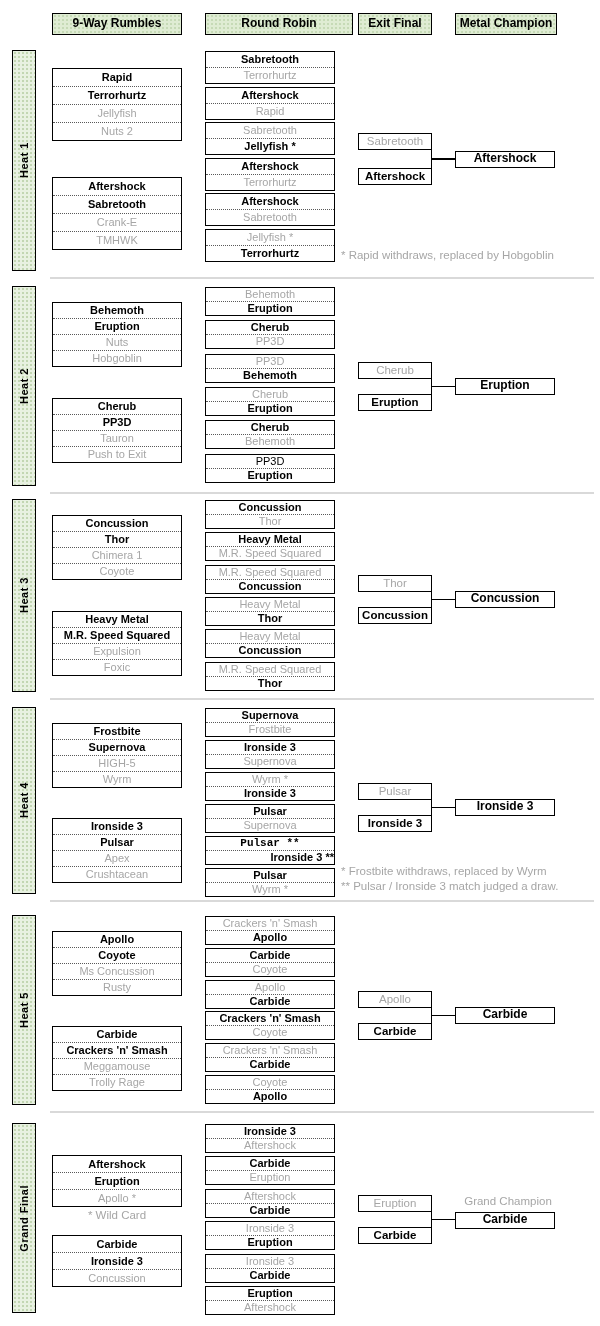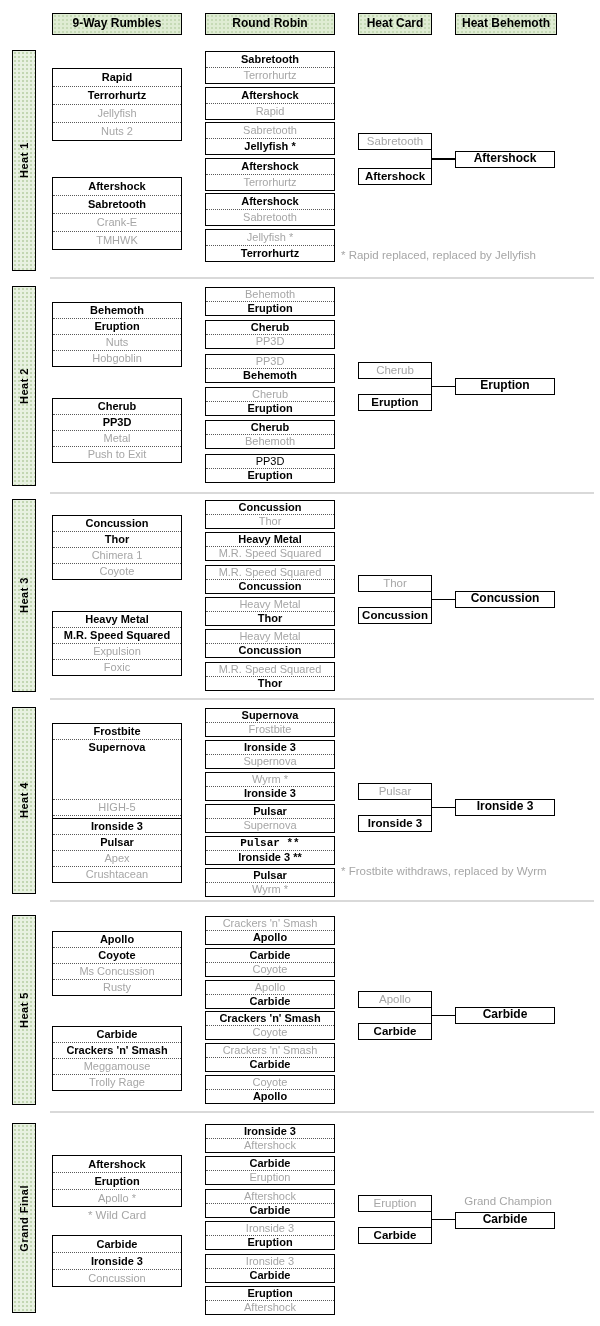--- a/index.html
+++ b/index.html
@@ -28,23 +28,23 @@
   .note{position:absolute;left:341px;width:256px;color:#a6a6a6;font-size:11.5px;line-height:15px;white-space:nowrap;}
   .rnote{position:absolute;left:52px;width:130px;color:#a6a6a6;font-size:11.5px;text-align:center;white-space:nowrap;}
   .vline,.hline{position:absolute;background:#000;}
   .divider{position:absolute;left:50px;width:544px;height:2px;background:#d9d9d9;}
 </style>
 </head>
 <body>
 
 <div id="canvas">
   <div class="hdr" style="left:52px;width:130px;">9-Way Rumbles</div>
-  <div class="hdr" style="left:205px;width:130px;">Round Robin</div>
-  <div class="hdr" style="left:358px;width:74px;">Heat Card</div>
-  <div class="hdr" style="left:455px;width:102px;">Heat Behemoth</div>
+  <div class="hdr" style="left:205px;width:148px;">Round Robin</div>
+  <div class="hdr" style="left:358px;width:74px;">Exit Final</div>
+  <div class="hdr" style="left:455px;width:102px;">Metal Champion</div>
   <div id="heats">
       <div class="divider" style="top:277px;"></div>
       <div class="divider" style="top:492px;"></div>
       <div class="divider" style="top:698px;"></div>
       <div class="divider" style="top:900px;"></div>
       <div class="divider" style="top:1111px;"></div>
       <div class="heat" style="top:48px;height:233px;">
         <div class="bar" style="height:221px;">
           <span>Heat 1</span>
         </div>
@@ -82,36 +82,36 @@
         </div>
         <div class="box" style="left:205px;width:130px;top:181.0px;">
           <div class="row o" style="line-height:15px;">Jellyfish *</div>
           <div class="row w" style="line-height:15px;">Terrorhurtz</div>
         </div>
         <div class="fin o" style="top:85px;">Sabretooth</div>
         <div class="fin w" style="top:120px;">Aftershock</div>
         <div class="vline" style="left:430.5px;width:1.5px;top:102px;height:18px;"></div>
         <div class="hline" style="left:432px;width:23px;height:1.5px;top:110.25px;"></div>
         <div class="champ" style="top:103px;">Aftershock</div>
-        <div class="note" style="top:200px;">* Rapid replaced, replaced by Jellyfish</div>
+        <div class="note" style="top:200px;">* Rapid withdraws, replaced by Hobgoblin</div>
       </div>
       <div class="heat" style="top:284px;height:212px;">
         <div class="bar" style="height:200px;">
           <span>Heat 2</span>
         </div>
         <div class="box" style="left:52px;width:130px;top:18px;">
           <div class="row w" style="line-height:15px;">Behemoth</div>
           <div class="row w" style="line-height:15px;">Eruption</div>
           <div class="row o" style="line-height:15px;">Nuts</div>
           <div class="row o" style="line-height:15px;">Hobgoblin</div>
         </div>
         <div class="box" style="left:52px;width:130px;top:114px;">
           <div class="row w" style="line-height:15px;">Cherub</div>
           <div class="row w" style="line-height:15px;">PP3D</div>
-          <div class="row o" style="line-height:15px;">Metal</div>
+          <div class="row o" style="line-height:15px;">Tauron</div>
           <div class="row o" style="line-height:15px;">Push to Exit</div>
         </div>
         <div class="box" style="left:205px;width:130px;top:3.0px;">
           <div class="row o" style="line-height:13px;">Behemoth</div>
           <div class="row w" style="line-height:13px;">Eruption</div>
         </div>
         <div class="box" style="left:205px;width:130px;top:36.3px;">
           <div class="row w" style="line-height:13px;">Cherub</div>
           <div class="row o" style="line-height:13px;">PP3D</div>
         </div>
@@ -183,21 +183,21 @@
         <div class="hline" style="left:432px;width:23px;height:1.5px;top:101.75px;"></div>
         <div class="champ" style="top:94px;">Concussion</div>
       </div>
       <div class="heat" style="top:705px;height:199px;">
         <div class="bar" style="height:187px;">
           <span>Heat 4</span>
         </div>
         <div class="box" style="left:52px;width:130px;top:18px;">
           <div class="row w" style="line-height:15px;">Frostbite</div>
           <div class="row w" style="line-height:15px;">Supernova</div>
-          <div class="row o" style="line-height:15px;margin-top:44px;">HIGH-5</div>
+          <div class="row o" style="line-height:15px;">HIGH-5</div>
           <div class="row o" style="line-height:15px;">Wyrm</div>
         </div>
         <div class="box" style="left:52px;width:130px;top:113px;">
           <div class="row w" style="line-height:15px;">Ironside 3</div>
           <div class="row w" style="line-height:15px;">Pulsar</div>
           <div class="row o" style="line-height:15px;">Apex</div>
           <div class="row o" style="line-height:15px;">Crushtacean</div>
         </div>
         <div class="box" style="left:205px;width:130px;top:3.0px;">
           <div class="row w" style="line-height:13px;">Supernova</div>
@@ -210,32 +210,33 @@
         <div class="box" style="left:205px;width:130px;top:67.0px;">
           <div class="row o" style="line-height:13px;">Wyrm *</div>
           <div class="row w" style="line-height:13px;">Ironside 3</div>
         </div>
         <div class="box" style="left:205px;width:130px;top:99.0px;">
           <div class="row w" style="line-height:13px;">Pulsar</div>
           <div class="row o" style="line-height:13px;">Supernova</div>
         </div>
         <div class="box" style="left:205px;width:130px;top:131.0px;">
           <div class="row w" style="line-height:13px;font-family:Liberation Mono, monospace;">Pulsar **</div>
-          <div class="row w" style="line-height:13px;">Ironside 3 **</div>
+          <div class="row w" style="line-height:13px;text-align:right;">Ironside 3 **</div>
         </div>
         <div class="box" style="left:205px;width:130px;top:163.0px;">
           <div class="row w" style="line-height:13px;">Pulsar</div>
           <div class="row o" style="line-height:13px;">Wyrm *</div>
         </div>
         <div class="fin o" style="top:78px;">Pulsar</div>
         <div class="fin w" style="top:110px;">Ironside 3</div>
         <div class="vline" style="left:430.5px;width:1.5px;top:95px;height:15px;"></div>
         <div class="hline" style="left:432px;width:23px;height:1.5px;top:101.75px;"></div>
         <div class="champ" style="top:94px;">Ironside 3</div>
         <div class="note" style="top:159px;">* Frostbite withdraws, replaced by Wyrm</div>
+        <div class="note" style="top:174px;">** Pulsar / Ironside 3 match judged a draw.</div>
       </div>
       <div class="heat" style="top:913px;height:202px;">
         <div class="bar" style="height:190px;">
           <span>Heat 5</span>
         </div>
         <div class="box" style="left:52px;width:130px;top:18px;">
           <div class="row w" style="line-height:15px;">Apollo</div>
           <div class="row w" style="line-height:15px;">Coyote</div>
           <div class="row o" style="line-height:15px;">Ms Concussion</div>
           <div class="row o" style="line-height:15px;">Rusty</div>

